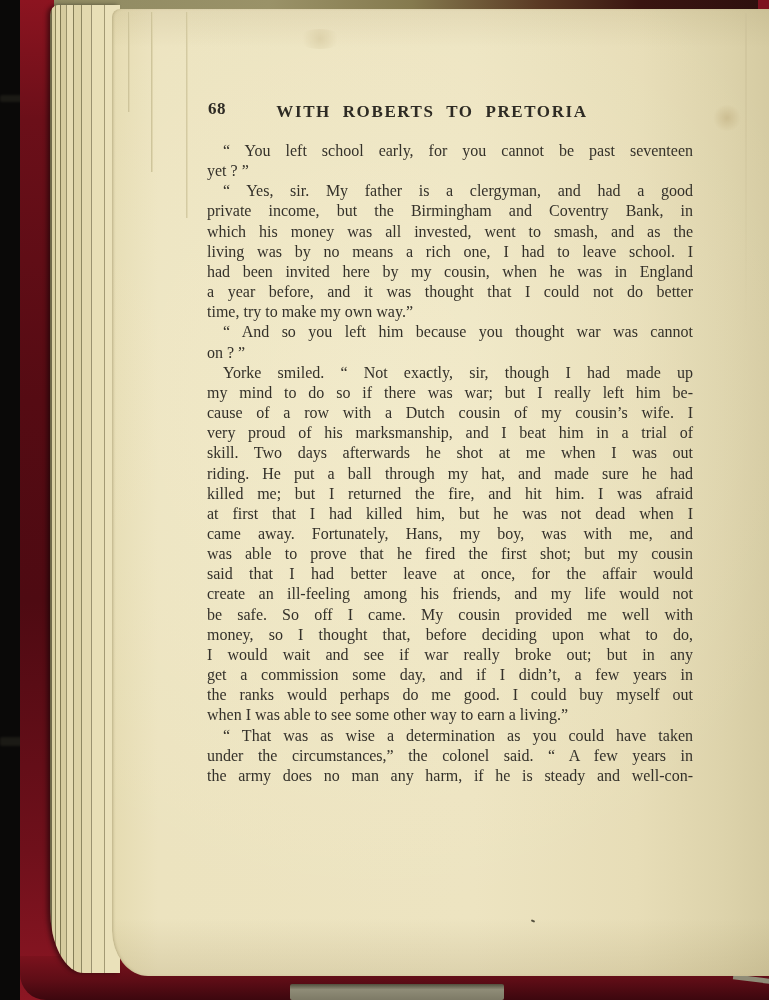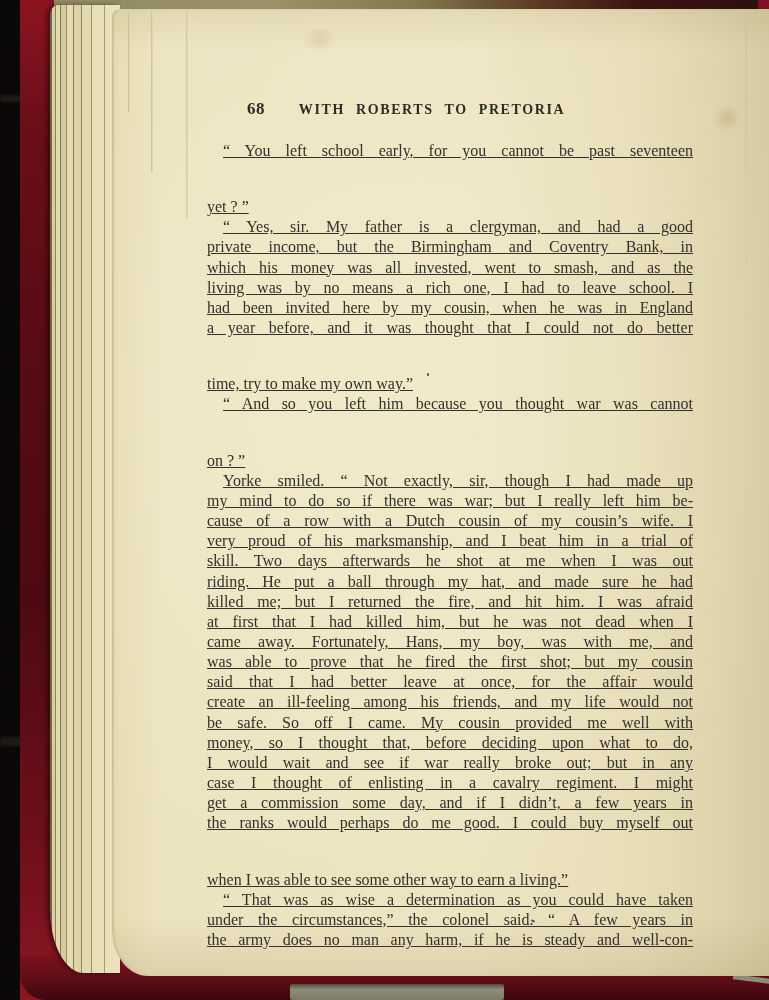--- a/index.html
+++ b/index.html
@@ -85,35 +85,35 @@
   
   .stain{position:absolute;border-radius:50%;pointer-events:none;}
   .stain-1{left:600px;top:96px;width:30px;height:26px;background:radial-gradient(circle,rgba(165,140,85,.30),rgba(165,140,85,0) 70%);}
   .stain-2{left:185px;top:20px;width:46px;height:20px;background:radial-gradient(circle,rgba(170,150,95,.22),rgba(170,150,95,0) 70%);}
   .speck-1{left:419px;top:911px;width:4px;height:2px;background:#55503e;border-radius:2px;transform:rotate(25deg);}
   .speck-2{left:315px;top:364px;width:2px;height:3px;background:#4a463a;}
 
   
   .page-number{
     position:absolute;left:96px;top:90px;
-    font-size:17px;font-weight:bold;letter-spacing:.5px;color:#2e2b24;margin-left:39px;
+    font-size:17px;font-weight:bold;letter-spacing:.5px;color:#2e2b24;
   }
   .running-title{
     position:absolute;left:77px;width:486px;top:93px;text-align:center;
-    font-size:14px;font-weight:bold;letter-spacing:1.6px;word-spacing:6px;color:#2e2b24;
+    font-size:17px;font-weight:bold;letter-spacing:1.6px;word-spacing:6px;color:#2e2b24;
   }
 
   
   .text-block{
     position:absolute;left:95px;top:132px;width:486px;
     font-size:16px;line-height:20.15px;
   }
-  .line{text-align:justify;text-align-last:justify;text-decoration:underline;}
+  .line{text-align:justify;text-align-last:justify;}
   .line.first{text-indent:16px;}
-  .line.end{text-align-last:left;margin-top:36px;}
+  .line.end{text-align-last:left;}
 </style>
 </head>
 <body>
 
 <div class="bg-streak streak-1"></div>
 <div class="bg-streak streak-2"></div>
 
 <div class="cover-left"></div>
 <div class="cover-bottom"></div>
 <div class="table-bar"></div>
@@ -160,21 +160,20 @@
       <div class="line">riding.  He put a ball through my hat, and made sure he had</div>
       <div class="line">killed me; but I returned the fire, and hit him.  I was afraid</div>
       <div class="line">at first that I had killed him, but he was not dead when I</div>
       <div class="line">came away.  Fortunately, Hans, my boy, was with me, and</div>
       <div class="line">was able to prove that he fired the first shot; but my cousin</div>
       <div class="line">said that I had better leave at once, for the affair would</div>
       <div class="line">create an ill-feeling among his friends, and my life would not</div>
       <div class="line">be safe.  So off I came.  My cousin provided me well with</div>
       <div class="line">money, so I thought that, before deciding upon what to do,</div>
       <div class="line">I would wait and see if war really broke out; but in any</div>
-      <div class="line">case I thought of enlisting in a cavalry regiment.  I might</div>
       <div class="line">get a commission some day, and if I didn’t, a few years in</div>
       <div class="line">the ranks would perhaps do me good.  I could buy myself out</div>
       <div class="line end">when I was able to see some other way to earn a living.”</div>
       <div class="line first">“ That was as wise a determination as you could have taken</div>
       <div class="line">under the circumstances,” the colonel said.  “ A few years in</div>
       <div class="line">the army does no man any harm, if he is steady and well-con-</div>
     </main>
 </div>
 
 </body></html>

